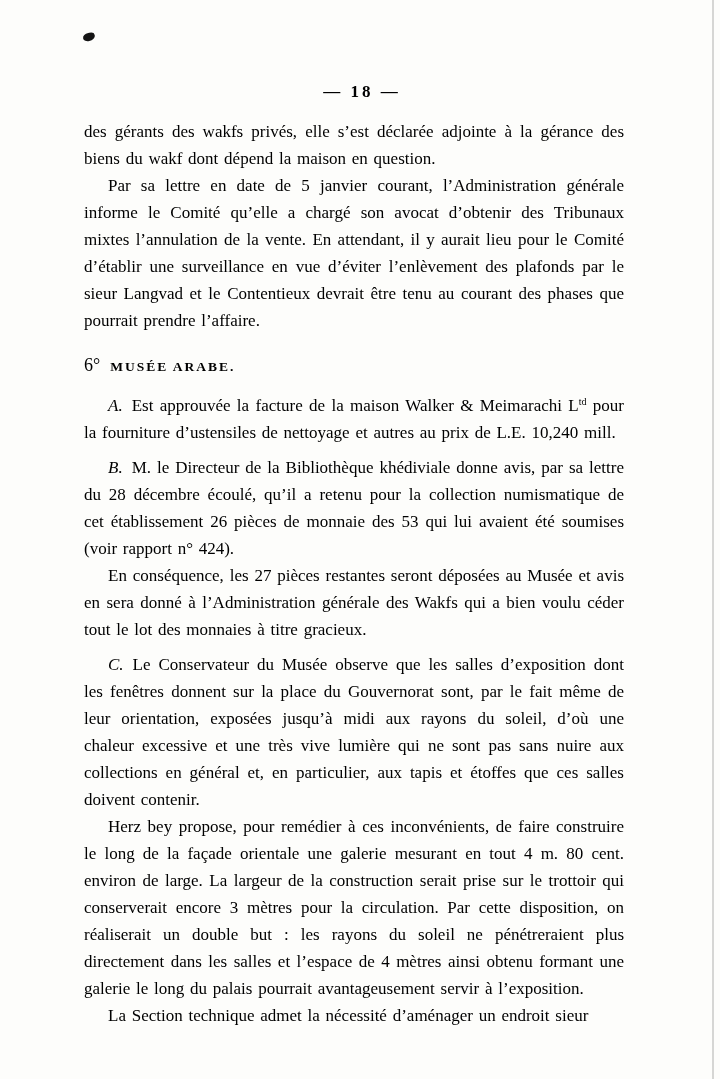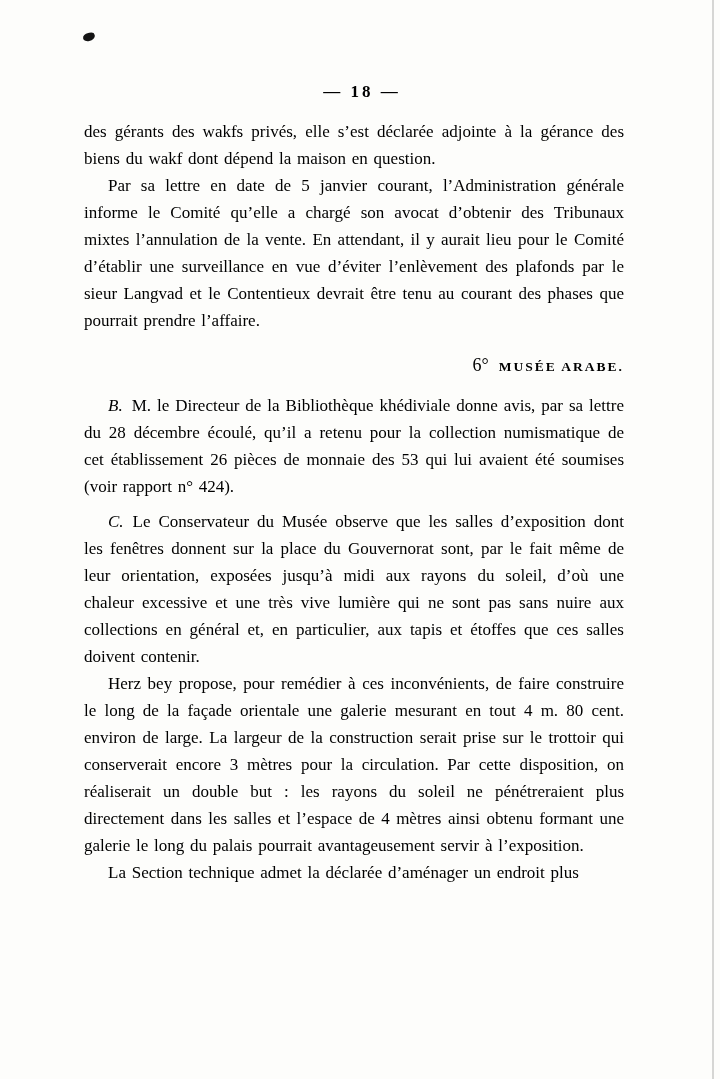--- a/index.html
+++ b/index.html
@@ -70,21 +70,21 @@
     font-style: italic;
     margin-right: 9px;
   }
   sup.abbr {
     font-size: 10px;
     line-height: 0;
     vertical-align: 6px;
   }
   h2.heading {
     margin: 17px 0 13px 0;
-    text-align: right;
+    text-align: left;
     font-weight: normal;
     line-height: 24px;
   }
   .heading-number {
     font-size: 18px;
     margin-right: 10px;
   }
   .heading-title {
     font-size: 13.5px;
     font-weight: bold;
@@ -105,25 +105,27 @@
 
     <p class="para">des gérants des wakfs privés, elle s’est déclarée adjointe à la gérance des biens du wakf dont dépend la maison en question.</p>
 
     <p class="para indent">Par sa lettre en date de 5 janvier courant, l’Administration générale informe le Comité qu’elle a chargé son avocat d’obtenir des Tribunaux mixtes l’annulation de la vente. En attendant, il y aurait lieu pour le Comité d’établir une surveillance en vue d’éviter l’enlèvement des plafonds par le sieur Langvad et le Contentieux devrait être tenu au courant des phases que pourrait prendre l’affaire.</p>
 
 
     <h2 class="heading">
       <span class="heading-number">6°</span><span class="heading-title">MUSÉE ARABE.</span>
     </h2>
 
+    <p class="para indent sect"><span class="letter">A.</span><span>Est approuvée la facture de la maison Walker &amp; Meimarachi L</span><sup class="abbr">td</sup><span> pour la fourniture d’ustensiles de nettoyage et autres au prix de L.E. 10,240 mill.</span></p>
 
     <p class="para indent sect"><span class="letter">B.</span><span>M. le Directeur de la Bibliothèque khédiviale donne avis, par sa lettre du 28 décembre écoulé, qu’il a retenu pour la collection numismatique de cet établissement 26 pièces de monnaie des 53 qui lui avaient été soumises (voir rapport n° 424).</span></p>
 
+    <p class="para indent">En conséquence, les 27 pièces restantes seront déposées au Musée et avis en sera donné à l’Administration générale des Wakfs qui a bien voulu céder tout le lot des monnaies à titre gracieux.</p>
 
     <p class="para indent sect"><span class="letter">C.</span><span>Le Conservateur du Musée observe que les salles d’exposition dont les fenêtres donnent sur la place du Gouvernorat sont, par le fait même de leur orientation, exposées jusqu’à midi aux rayons du soleil, d’où une chaleur excessive et une très vive lumière qui ne sont pas sans nuire aux collections en général et, en particulier, aux tapis et étoffes que ces salles doivent contenir.</span></p>
 
     <p class="para indent">Herz bey propose, pour remédier à ces inconvénients, de faire construire le long de la façade orientale une galerie mesurant en tout 4 m. 80 cent. environ de large. La largeur de la construction serait prise sur le trottoir qui conserverait encore 3 mètres pour la circulation. Par cette disposition, on réaliserait un double but : les rayons du soleil ne pénétreraient plus directement dans les salles et l’espace de 4 mètres ainsi obtenu formant une galerie le long du palais pourrait avantageusement servir à l’exposition.</p>
 
-    <p class="para indent">La Section technique admet la déclarée d’aménager un endroit plus</p>
+    <p class="para indent">La Section technique admet la nécessité d’aménager un endroit sieur</p>
 
   </div>
 
 </div>
 
 </body></html>

